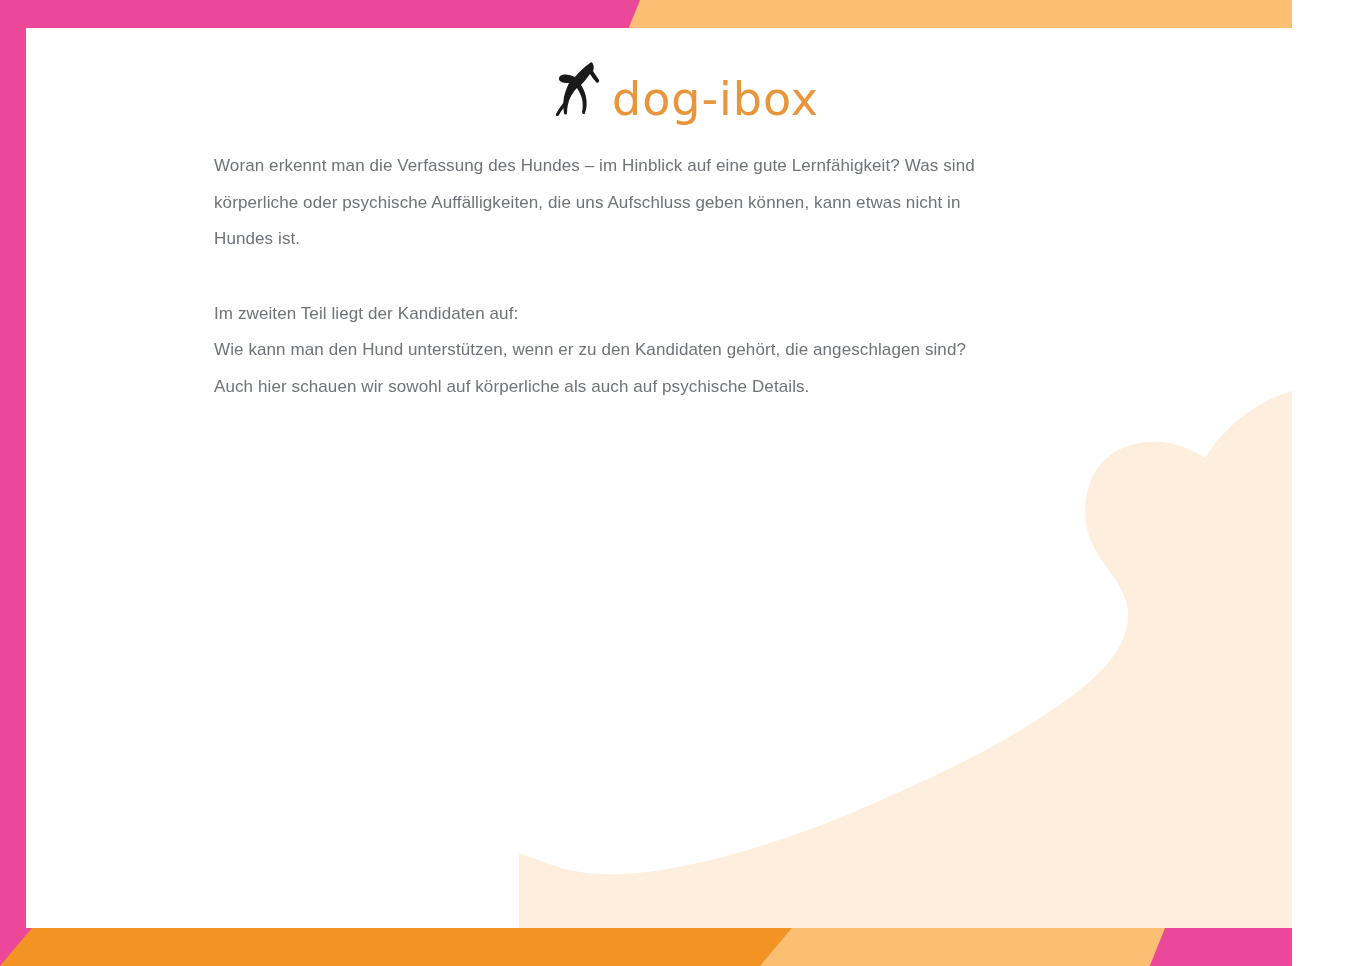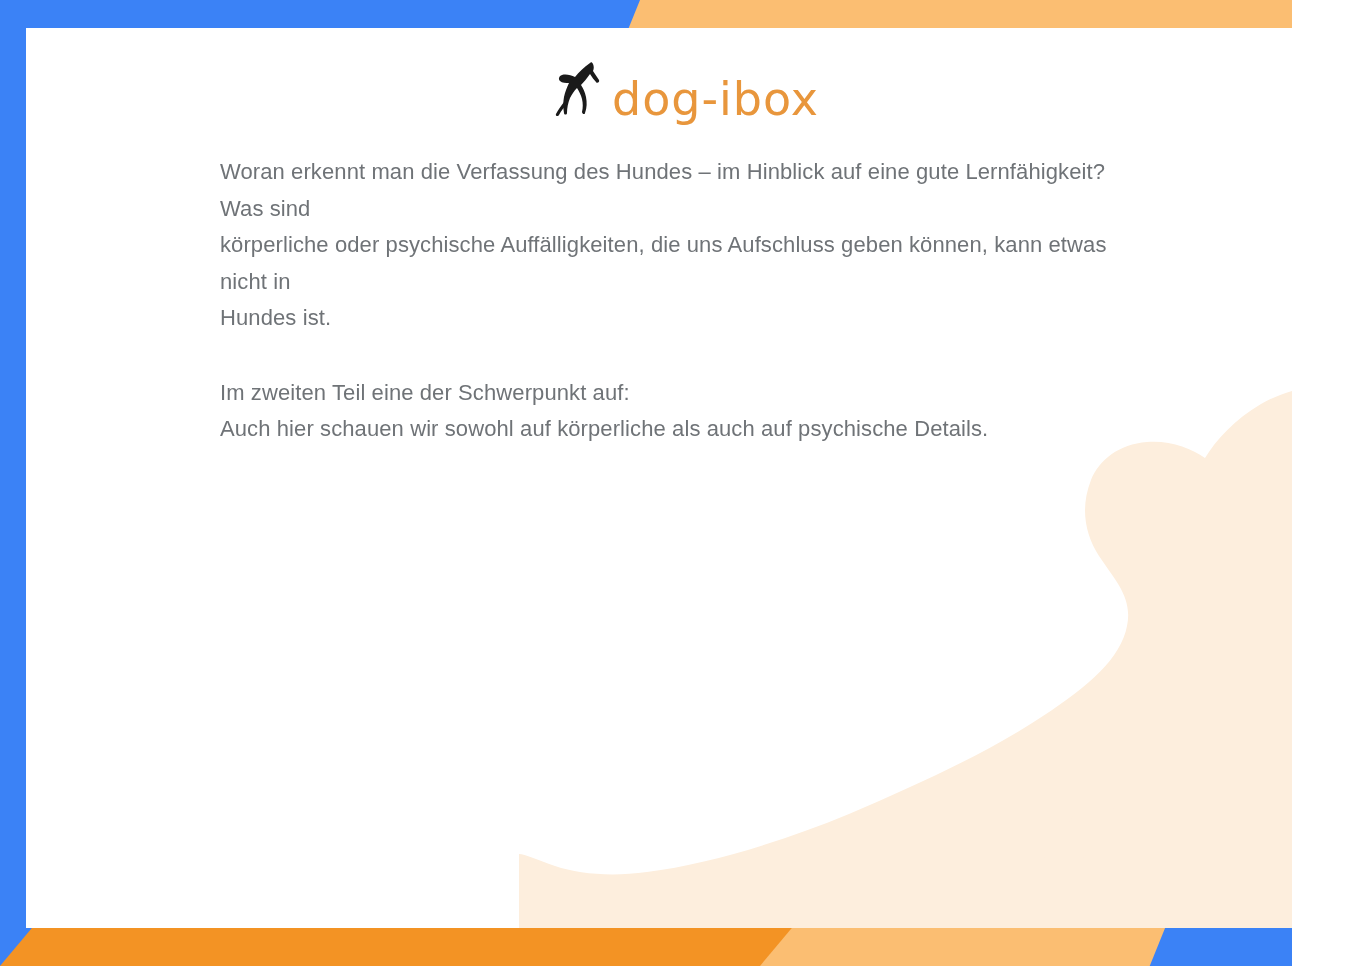--- a/index.html
+++ b/index.html
@@ -11,21 +11,21 @@
     height: 966px;
     overflow: hidden;
     font-family: "Liberation Sans", sans-serif;
     background: #ffffff;
   }
 
   .slide {
     position: relative;
     width: 1292px;
     height: 966px;
-    background: #3b82f6;
+    background: #ec4899;
     overflow: hidden;
     text-decoration: underline;
   }
 
   
   .band-light {
     position: absolute;
     top: 0;
     left: 640px;
     width: 900px;
@@ -105,24 +105,24 @@
 
   
   .content {
     position: absolute;
     left: 178px;
     top: 110px;
     width: 960px;
   }
   .para {
     color: #6f7377;
-    font-size: 22px;
+    font-size: 17px;
     line-height: 36.5px;
     letter-spacing: 0.1px;
-    margin: 16px;
+    margin: 10px;
   }
   .para.intro {
     margin-bottom: 38px;
   }
   .line {
     display: block;
   }
 </style>
 </head>
 <body>
@@ -153,19 +153,20 @@
 
     <div class="content">
 
       <p class="para intro">
         <span class="line">Woran erkennt man die Verfassung des Hundes – im Hinblick auf eine gute Lernfähigkeit? Was sind</span>
         <span class="line">körperliche oder psychische Auffälligkeiten, die uns Aufschluss geben können, kann etwas nicht in</span>
         <span class="line">Hundes ist.</span>
       </p>
 
       <p class="para">
-        <span class="line">Im zweiten Teil eine der Schwerpunkt auf:</span>
+        <span class="line">Im zweiten Teil liegt der Kandidaten auf:</span>
+        <span class="line">Wie kann man den Hund unterstützen, wenn er zu den Kandidaten gehört, die angeschlagen sind?</span>
         <span class="line">Auch hier schauen wir sowohl auf körperliche als auch auf psychische Details.</span>
       </p>
 
     </div>
   </div>
 </div>
 
 </body></html>

